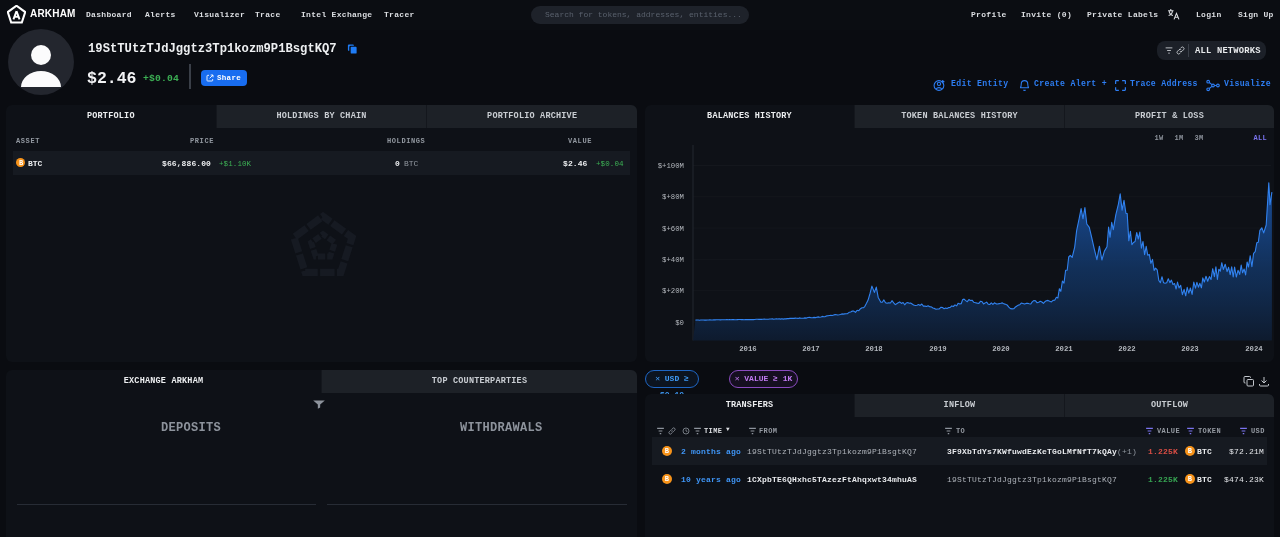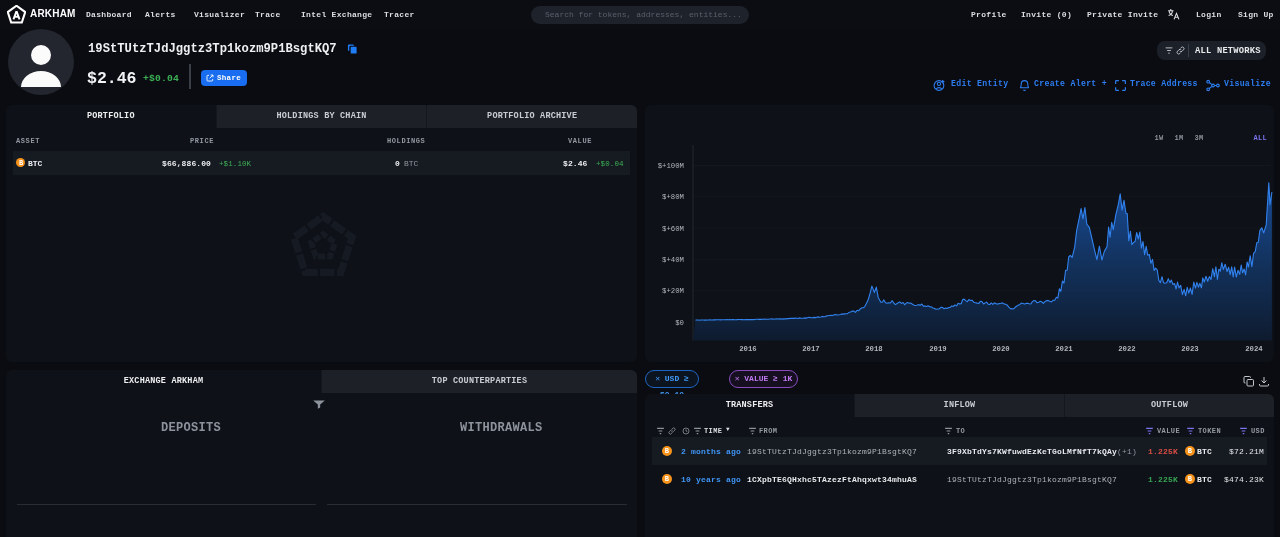--- a/index.html
+++ b/index.html
@@ -63,21 +63,21 @@
   <div id="logo-text">ARKHAM</div>
   <div class="navitem" style="left:86px">Dashboard</div>
   <div class="navitem" style="left:145px">Alerts</div>
   <div class="navitem" style="left:194px">Visualizer</div>
   <div class="navitem" style="left:255px">Trace</div>
   <div class="navitem" style="left:301px">Intel Exchange</div>
   <div class="navitem" style="left:384px">Tracer</div>
   <div id="search">Search for tokens, addresses, entities...</div>
   <div class="navitem" style="left:971px">Profile</div>
   <div class="navitem" style="left:1021px">Invite (0)</div>
-  <div class="navitem" style="left:1087px">Private Invite</div>
+  <div class="navitem" style="left:1087px">Private Labels</div>
   <svg class="abs" style="left:1167px;top:8px" width="13" height="13" viewBox="0 0 24 24" fill="none" stroke="#dcdee2" stroke-width="2">
     <path d="M2 5 h10 M7 2 v3 M4 5 c0 5 4 8 7 9 M10 5 c0 5 -4 8 -7 9"></path>
     <path d="M13 21 L17.5 10 L22 21 M14.8 17 h5.4"></path>
   </svg>
   <div class="navitem" style="left:1196px">Login</div>
   <div class="navitem" style="left:1238px">Sign Up</div>
 </div>
 
 <div id="avatar">
   <svg width="66" height="66" viewBox="0 0 66 66">
@@ -153,20 +153,25 @@
     <span style="position:absolute;left:550px;top:8px;font-size:8px;font-weight:bold;color:#eceef0;letter-spacing:0.1px;">$2.46</span>
     <span style="position:absolute;left:583px;top:8.5px;font-size:7.5px;color:#3cb054;letter-spacing:0.1px;">+$0.04</span>
   </div>
   <svg id="wm" viewBox="0 0 100 96">
     <path d="M50 6 L94 38 L77 91 L23 91 L6 38 Z" fill="none" stroke="#161a22" stroke-width="11" stroke-dasharray="22 3.5" stroke-dashoffset="8"></path>
     <path d="M50 33 L68 46 L61 67 L39 67 L32 46 Z" fill="none" stroke="#161a22" stroke-width="9" stroke-dasharray="11 3" stroke-dashoffset="4"></path>
   </svg>
 </div>
 
 <div class="panel" id="p2">
+  <div class="tabbar">
+    <div class="tab active">BALANCES HISTORY</div>
+    <div class="tab">TOKEN BALANCES HISTORY</div>
+    <div class="tab">PROFIT &amp; LOSS</div>
+  </div>
   <div class="rangesel"><span>1W</span><span>1M</span><span>3M</span><span class="on">ALL</span></div>
   <svg style="position:absolute;left:0;top:0" width="629" height="257" viewBox="0 0 629 257">
     <defs>
       <linearGradient id="ag" x1="0" y1="0" x2="0" y2="1">
         <stop offset="0" stop-color="#1a55ab" stop-opacity="0.9"></stop>
         <stop offset="0.55" stop-color="#133768" stop-opacity="0.8"></stop>
         <stop offset="1" stop-color="#0e1b2f" stop-opacity="0.95"></stop>
       </linearGradient>
     </defs>
     <line x1="48" y1="60.5" x2="626" y2="60.5" stroke="#14171d" stroke-width="1"></line>

